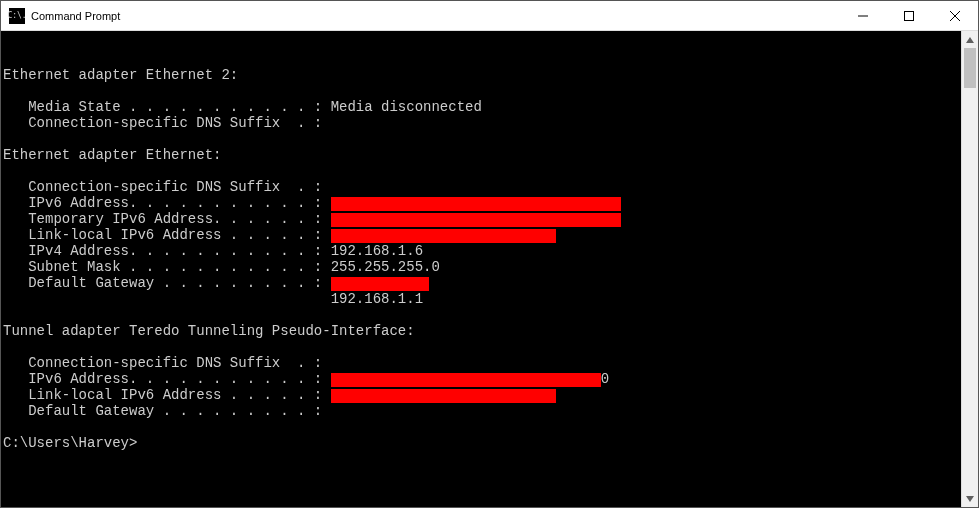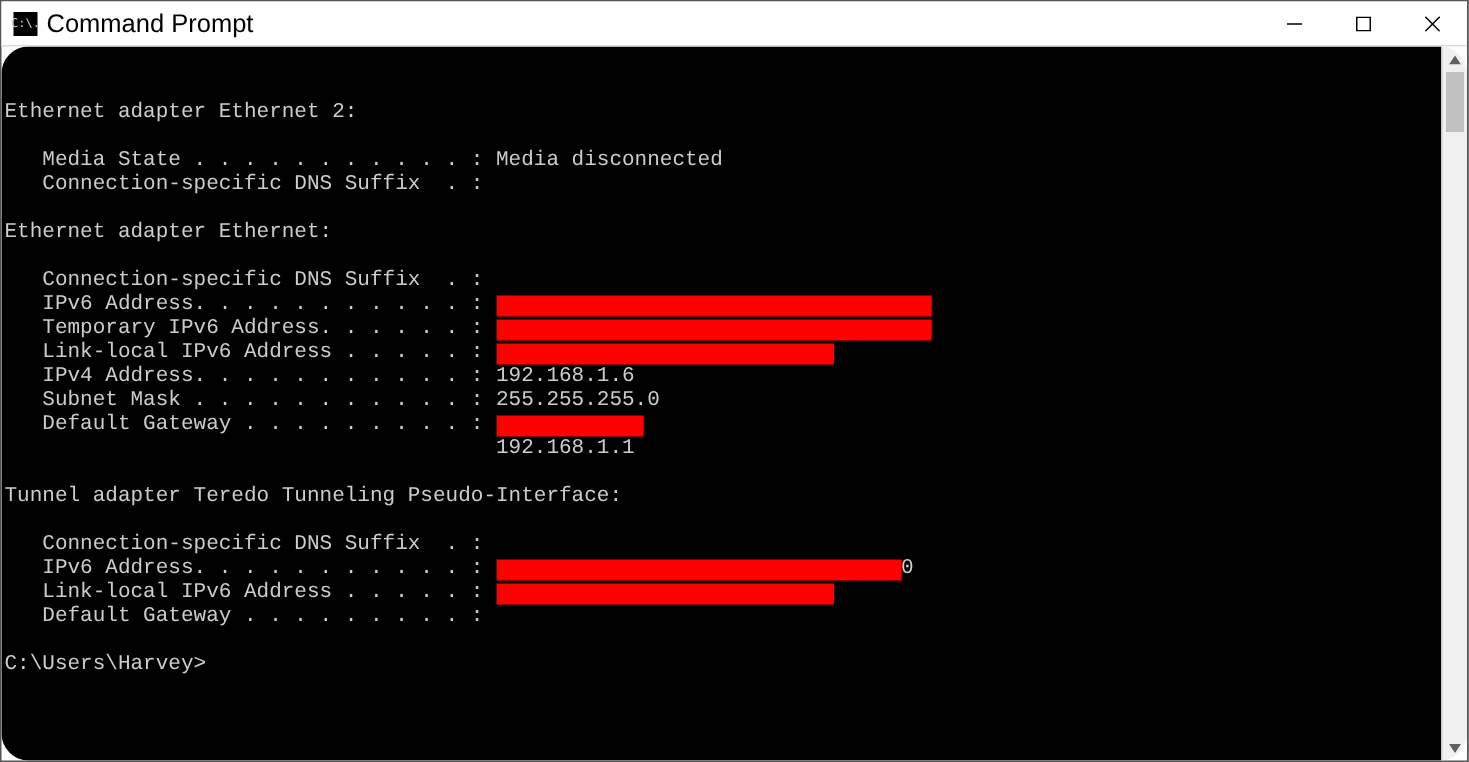--- a/index.html
+++ b/index.html
@@ -34,38 +34,37 @@
     background: #000;
     display: flex;
     align-items: center;
     justify-content: center;
     font-family: Consolas, monospace;
     font-size: 8px;
     color: #ccc;
     line-height: 1;
   }
   .titlebar-title {
-    font-size: 17px;
+    font-size: 11px;
     color: #000;
   }
   .titlebar-spacer { flex: 1; }
   .titlebar-btn {
     width: 46px;
     height: 30px;
     display: flex;
     align-items: center;
     justify-content: center;
     color: #000;
   }
   .titlebar-btn svg { width: 10px; height: 10px; }
   .client {
     flex: 1;
     display: flex;
     overflow: hidden;
-    border-radius: 18px;
   }
   .terminal {
     flex: 1;
     background: #000;
     color: #ccc;
     font-family: Consolas, "Courier New", monospace;
     font-size: 14px;
     line-height: 16px;
     padding: 4px 2px 2px 2px;
     white-space: pre;

